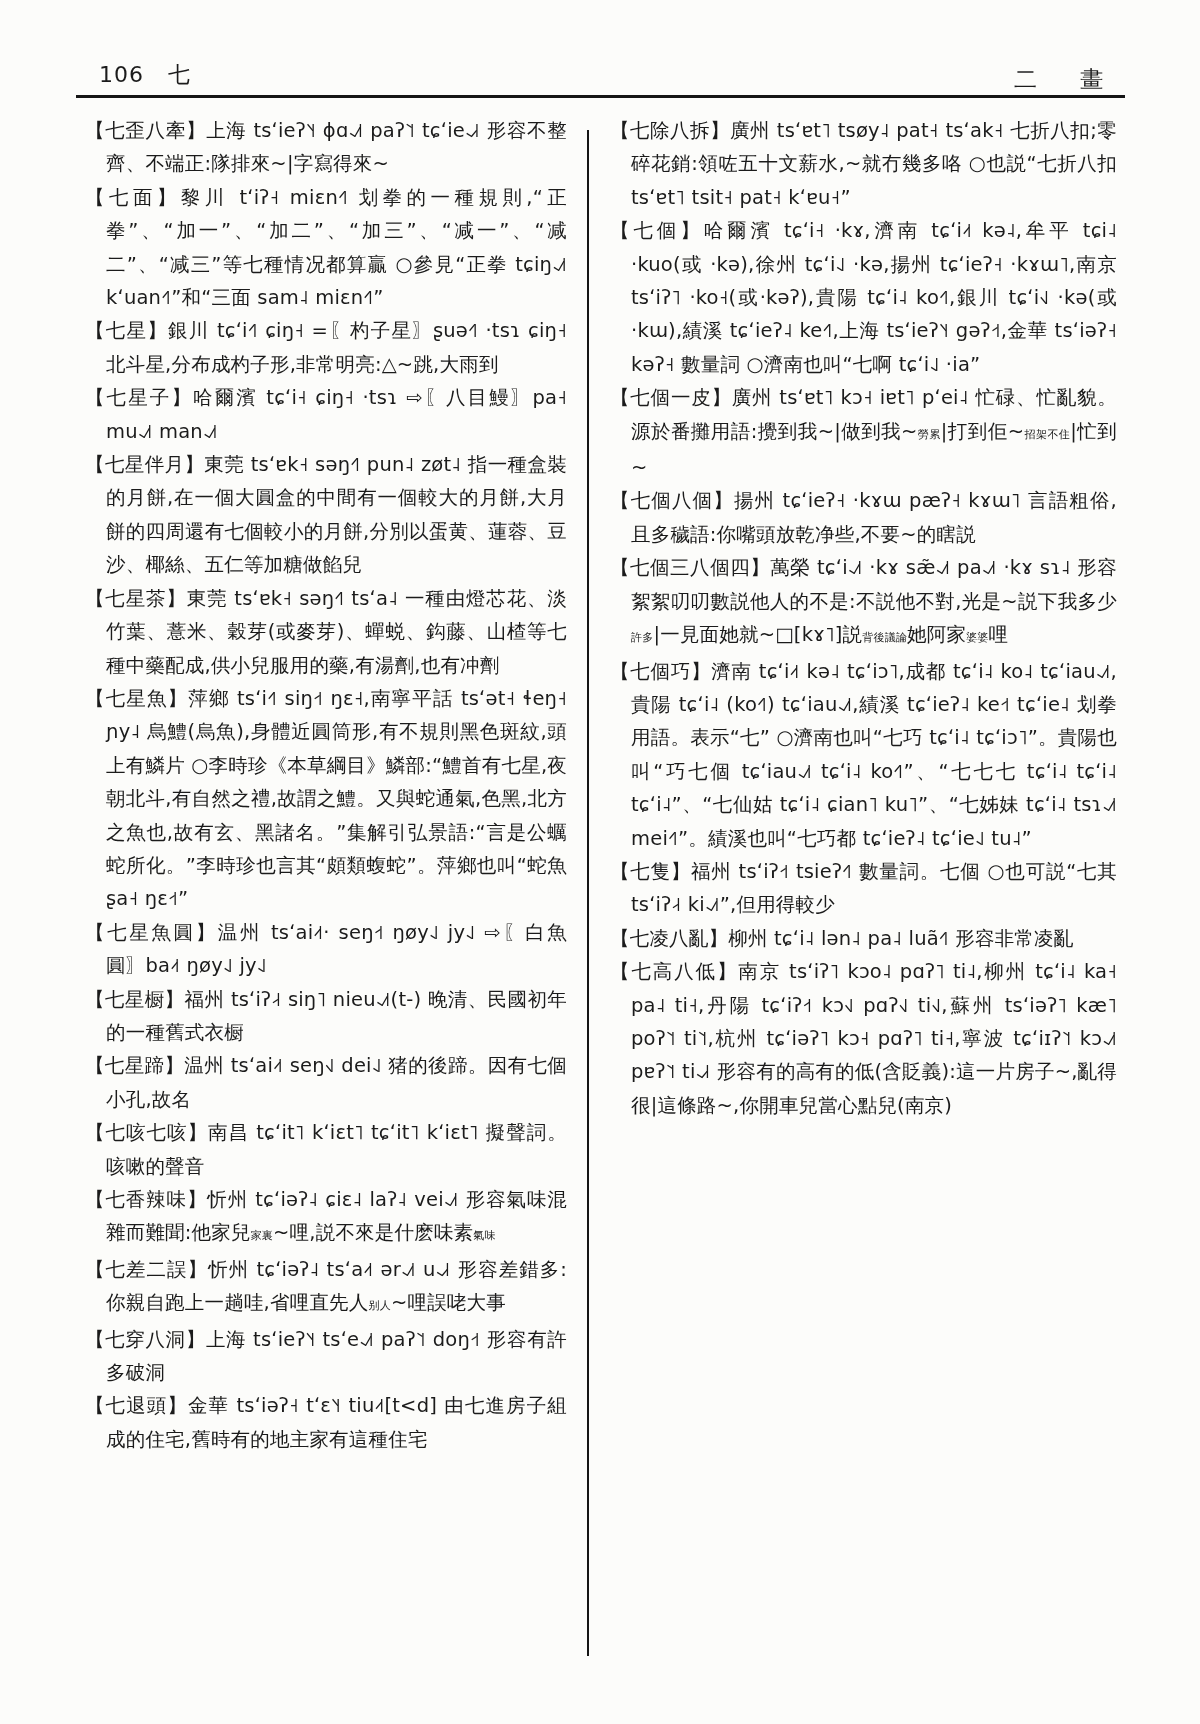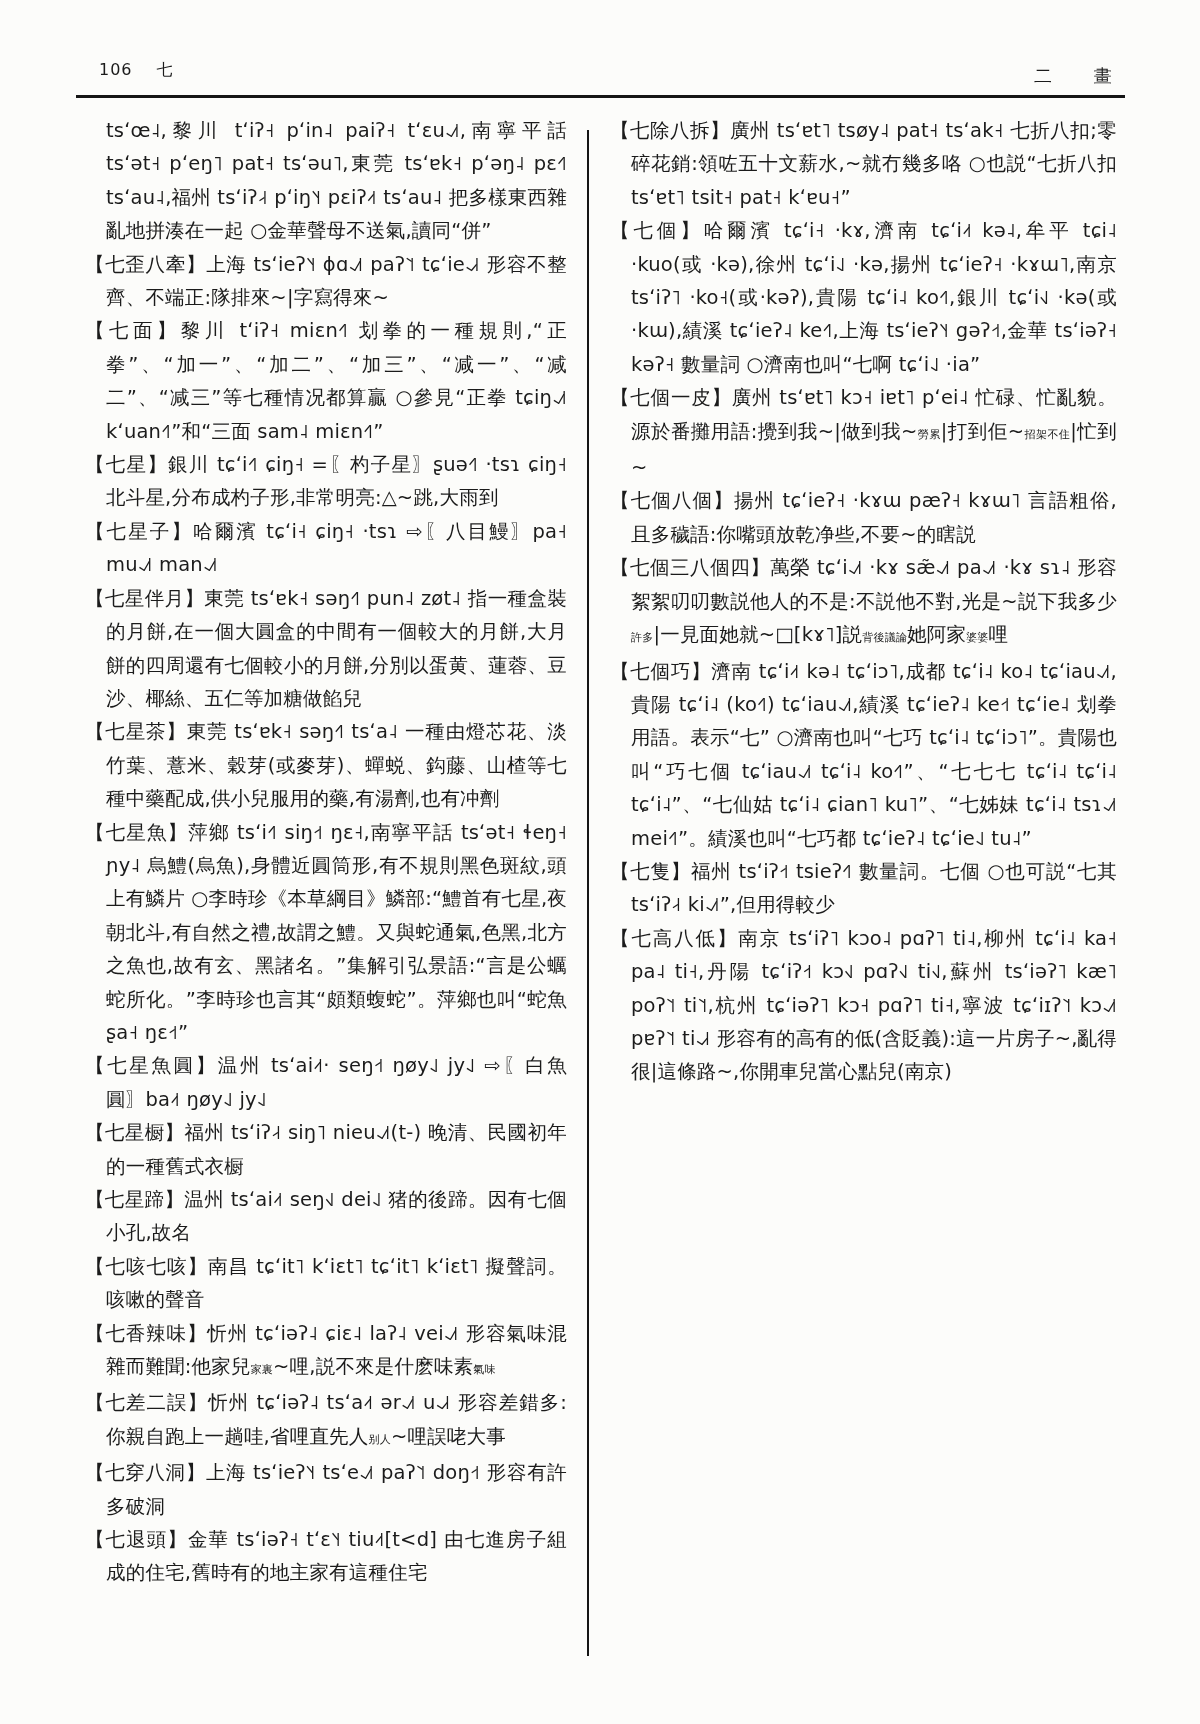--- a/index.html
+++ b/index.html
@@ -5,24 +5,24 @@
   html,body{margin:0;padding:0;}
   body{
     width:1200px;height:1724px;
     background:#fcfcfa;
     font-family:"DejaVu Sans","Liberation Sans",sans-serif;
     color:#1b1b1b;
     position:relative;
     -webkit-font-smoothing:antialiased;
   }
   .page{position:absolute;left:0;top:0;width:1200px;height:1724px;overflow:hidden;}
-  .hdr-left{position:absolute;left:99px;top:60px;font-size:16px;white-space:nowrap;}
+  .hdr-left{position:absolute;left:99px;top:60px;font-size:22px;white-space:nowrap;}
   .hdr-num{letter-spacing:1px;}
   .hdr-sec{margin-left:24px;}
-  .hdr-right{position:absolute;left:1014px;top:64px;font-size:18px;letter-spacing:18px;white-space:nowrap;margin-left:20px;}
+  .hdr-right{position:absolute;left:1014px;top:64px;font-size:23px;letter-spacing:18px;white-space:nowrap;}
   .rule{position:absolute;left:76px;top:95px;width:1049px;height:3px;background:#151515;}
   .divider{position:absolute;left:587px;top:130px;width:2px;height:1526px;background:#151515;}
   .col{
     position:absolute;top:114px;
     font-size:19.5px;line-height:33.4px;
     text-align:justify;
     letter-spacing:0.2px;
   }
   .col-left{left:85px;width:482px;}
   .col-right{left:610px;width:507px;}
@@ -39,21 +39,20 @@
   <div class="hdr-left">
     <span class="hdr-num">106</span><span class="hdr-sec">七</span>
   </div>
 
   <div class="hdr-right">二 畫</div>
 
   <div class="rule"></div>
   <div class="divider"></div>
 
   <div class="col col-left">
-      <div class="entry cont"><span>tsʻœ˨,黎川 tʻiʔ˧ pʻin˨ paiʔ˧ tʻɛu˨˩˦,南寧平話 tsʻət˧ pʻeŋ˥ pat˧ tsʻəu˥,東莞 tsʻɐk˧ pʻəŋ˨ pɛ˧˥ tsʻau˨,福州 tsʻiʔ˨˧ pʻiŋ˥˧ pɛiʔ˨˦ tsʻau˨ 把多樣東西雜亂地拼湊在一起 ○金華聲母不送氣,讀同“併”</span></div>
       <div class="entry"><span class="hw">【七歪八牽】</span><span>上海 tsʻieʔ˥˧ ɸɑ˨˩˦ paʔ˥˦ tɕʻie˨˩˧ 形容不整齊、不端正:隊排來~|字寫得來~</span></div>
       <div class="entry"><span class="hw">【七面】</span><span>黎川 tʻiʔ˧ miɛn˧˥ 划拳的一種規則,“正拳”、“加一”、“加二”、“加三”、“减一”、“减二”、“减三”等七種情况都算贏 ○參見“正拳 tɕiŋ˨˩˦ kʻuan˧˥”和“三面 sam˨ miɛn˧˥”</span></div>
       <div class="entry"><span class="hw">【七星】</span><span>銀川 tɕʻi˧˥ ɕiŋ˧ =〖杓子星〗ʂuə˧˥ ·tsɿ ɕiŋ˧ 北斗星,分布成杓子形,非常明亮:△~跳,大雨到</span></div>
       <div class="entry"><span class="hw">【七星子】</span><span>哈爾濱 tɕʻi˧ ɕiŋ˧ ·tsɿ ⇨〖八目鰻〗pa˧ mu˨˩˦ man˨˩˦</span></div>
       <div class="entry"><span class="hw">【七星伴月】</span><span>東莞 tsʻɐk˧ səŋ˧˥ pun˨ zøt˨ 指一種盒裝的月餅,在一個大圓盒的中間有一個較大的月餅,大月餅的四周還有七個較小的月餅,分別以蛋黄、蓮蓉、豆沙、椰絲、五仁等加糖做餡兒</span></div>
       <div class="entry"><span class="hw">【七星茶】</span><span>東莞 tsʻɐk˧ səŋ˧˥ tsʻa˨ 一種由燈芯花、淡竹葉、薏米、穀芽(或麥芽)、蟬蜕、鈎藤、山楂等七種中藥配成,供小兒服用的藥,有湯劑,也有冲劑</span></div>
       <div class="entry"><span class="hw">【七星魚】</span><span>萍鄉 tsʻi˧˥ siŋ˧˦ ŋɛ˧,南寧平話 tsʻət˧ ɬeŋ˧ ɲy˨ 烏鱧(烏魚),身體近圓筒形,有不規則黑色斑紋,頭上有鱗片 ○李時珍《本草綱目》鱗部:“鱧首有七星,夜朝北斗,有自然之禮,故謂之鱧。又與蛇通氣,色黑,北方之魚也,故有玄、黑諸名。”集解引弘景語:“言是公蠣蛇所化。”李時珍也言其“頗類蝮蛇”。萍鄉也叫“蛇魚 ʂa˧ ŋɛ˧˦”</span></div>
       <div class="entry"><span class="hw">【七星魚圓】</span><span>温州 tsʻai˨˦· seŋ˧˦ ŋøy˨˩ jy˨˩ ⇨〖白魚圓〗ba˨˦ ŋøy˨˩ jy˨˩</span></div>
       <div class="entry"><span class="hw">【七星橱】</span><span>福州 tsʻiʔ˨˧ siŋ˥ nieu˨˩˦(t-) 晚清、民國初年的一種舊式衣橱</span></div>
       <div class="entry"><span class="hw">【七星蹄】</span><span>温州 tsʻai˨˦ seŋ˧˩ dei˨˩ 猪的後蹄。因有七個小孔,故名</span></div>
@@ -64,16 +63,17 @@
       <div class="entry"><span class="hw">【七退頭】</span><span>金華 tsʻiəʔ˧ tʻɛ˥˧ tiu˨˦[t&lt;d] 由七進房子組成的住宅,舊時有的地主家有這種住宅</span></div>
     </div>
   <div class="col col-right">
       <div class="entry"><span class="hw">【七除八拆】</span><span>廣州 tsʻɐt˥ tsøy˨ pat˧ tsʻak˧ 七折八扣;零碎花銷:領咗五十文薪水,~就冇幾多咯 ○也説“七折八扣 tsʻɐt˥ tsit˧ pat˧ kʻɐu˧”</span></div>
       <div class="entry"><span class="hw">【七個】</span><span>哈爾濱 tɕʻi˧ ·kɤ,濟南 tɕʻi˨˦ kə˨,牟平 tɕi˨ ·kuo(或 ·kə),徐州 tɕʻi˨˩ ·kə,揚州 tɕʻieʔ˧ ·kɤɯ˥,南京 tsʻiʔ˥ ·ko˧(或·kəʔ),貴陽 tɕʻi˨ ko˧˥,銀川 tɕʻi˧˩ ·kə(或·kɯ),績溪 tɕʻieʔ˨ ke˧˥,上海 tsʻieʔ˥˧ gəʔ˧˦,金華 tsʻiəʔ˧ kəʔ˧ 數量詞 ○濟南也叫“七啊 tɕʻi˨˩ ·ia”</span></div>
       <div class="entry"><span class="hw">【七個一皮】</span><span>廣州 tsʻɐt˥ kɔ˧ iɐt˥ pʻei˨ 忙碌、忙亂貌。源於番攤用語:攪到我~|做到我~</span><span class="small">勞累</span><span>|打到佢~</span><span class="small">招架不住</span><span>|忙到~</span></div>
       <div class="entry"><span class="hw">【七個八個】</span><span>揚州 tɕʻieʔ˧ ·kɤɯ pæʔ˧ kɤɯ˥ 言語粗俗,且多穢語:你嘴頭放乾净些,不要~的瞎説</span></div>
       <div class="entry"><span class="hw">【七個三八個四】</span><span>萬榮 tɕʻi˨˩˦ ·kɤ sæ̃˨˩˦ pa˨˩˦ ·kɤ sɿ˨ 形容絮絮叨叨數説他人的不是:不説他不對,光是~説下我多少</span><span class="small">許多</span><span>|一見面她就~□[kɤ˥]説</span><span class="small">背後議論</span><span>她阿家</span><span class="small">婆婆</span><span>哩</span></div>
       <div class="entry"><span class="hw">【七個巧】</span><span>濟南 tɕʻi˨˦ kə˨ tɕʻiɔ˥,成都 tɕʻi˨ ko˨ tɕʻiau˨˩˦,貴陽 tɕʻi˨ (ko˧˥) tɕʻiau˨˩˦,績溪 tɕʻieʔ˨ ke˧˦ tɕʻie˨ 划拳用語。表示“七” ○濟南也叫“七巧 tɕʻi˨ tɕʻiɔ˥”。貴陽也叫“巧七個 tɕʻiau˨˩˦ tɕʻi˨ ko˧˥”、“七七七 tɕʻi˨ tɕʻi˨ tɕʻi˨”、“七仙姑 tɕʻi˨ ɕian˥ ku˥”、“七姊妹 tɕʻi˨ tsɿ˨˩˦ mei˧˥”。績溪也叫“七巧都 tɕʻieʔ˨ tɕʻie˨˩ tu˨”</span></div>
       <div class="entry"><span class="hw">【七隻】</span><span>福州 tsʻiʔ˧˦ tsieʔ˧˥ 數量詞。七個 ○也可説“七其 tsʻiʔ˨˧ ki˨˩˦”,但用得較少</span></div>
+      <div class="entry"><span class="hw">【七凌八亂】</span><span>柳州 tɕʻi˨ lən˨ pa˨ luã˧˥ 形容非常凌亂</span></div>
       <div class="entry"><span class="hw">【七高八低】</span><span>南京 tsʻiʔ˥ kɔo˨ pɑʔ˥ ti˨,柳州 tɕʻi˨ ka˧ pa˨ ti˧,丹陽 tɕʻiʔ˧˦ kɔ˧˩ pɑʔ˧˩ ti˧˩,蘇州 tsʻiəʔ˥ kæ˥ poʔ˥˦ ti˥˦,杭州 tɕʻiəʔ˥ kɔ˧ pɑʔ˥ ti˧,寧波 tɕʻiɪʔ˥˦ kɔ˨˩˦ pɐʔ˥˦ ti˨˩˧ 形容有的高有的低(含貶義):這一片房子~,亂得很|這條路~,你開車兒當心點兒(南京)</span></div>
     </div>
 
 </div>
 
 </body></html>

